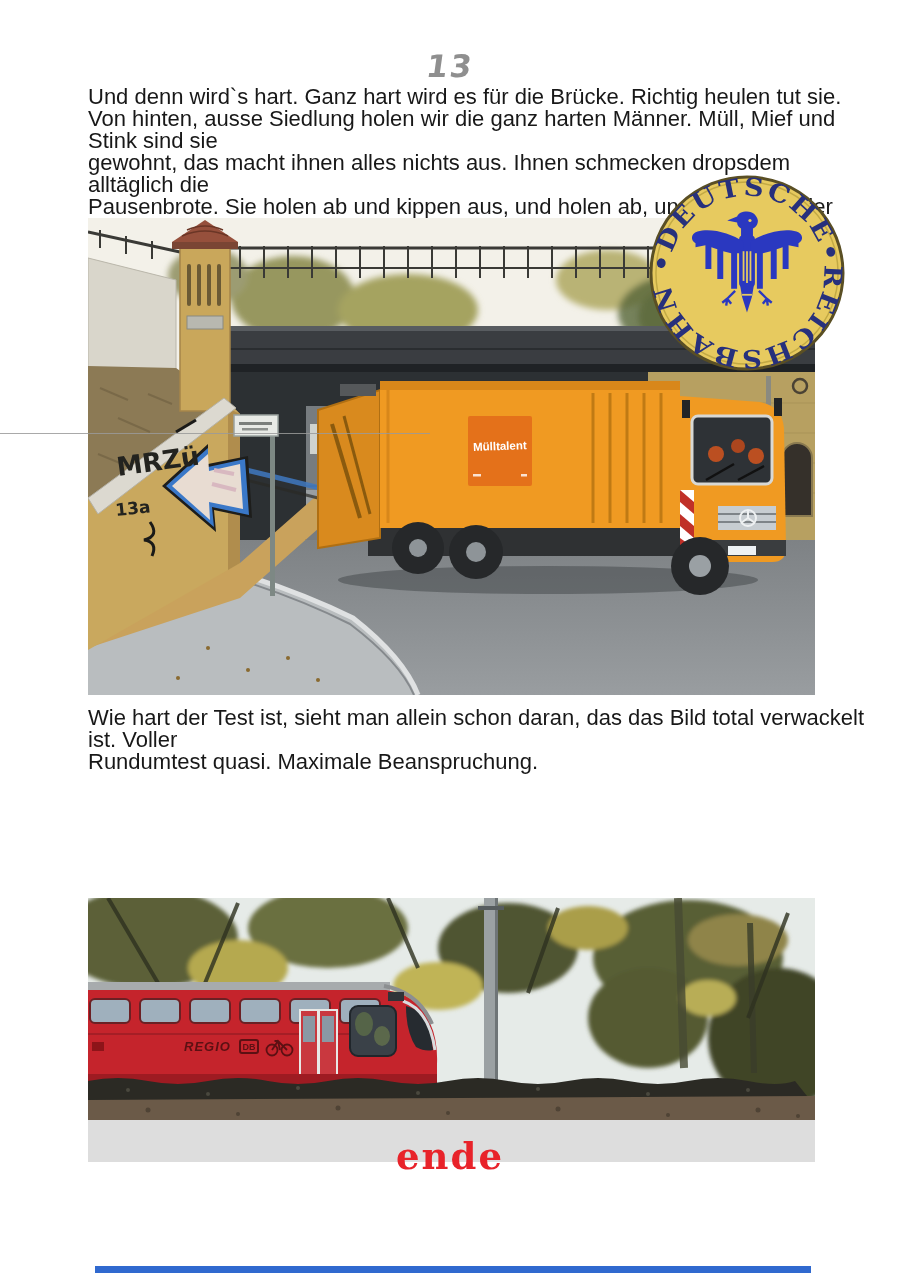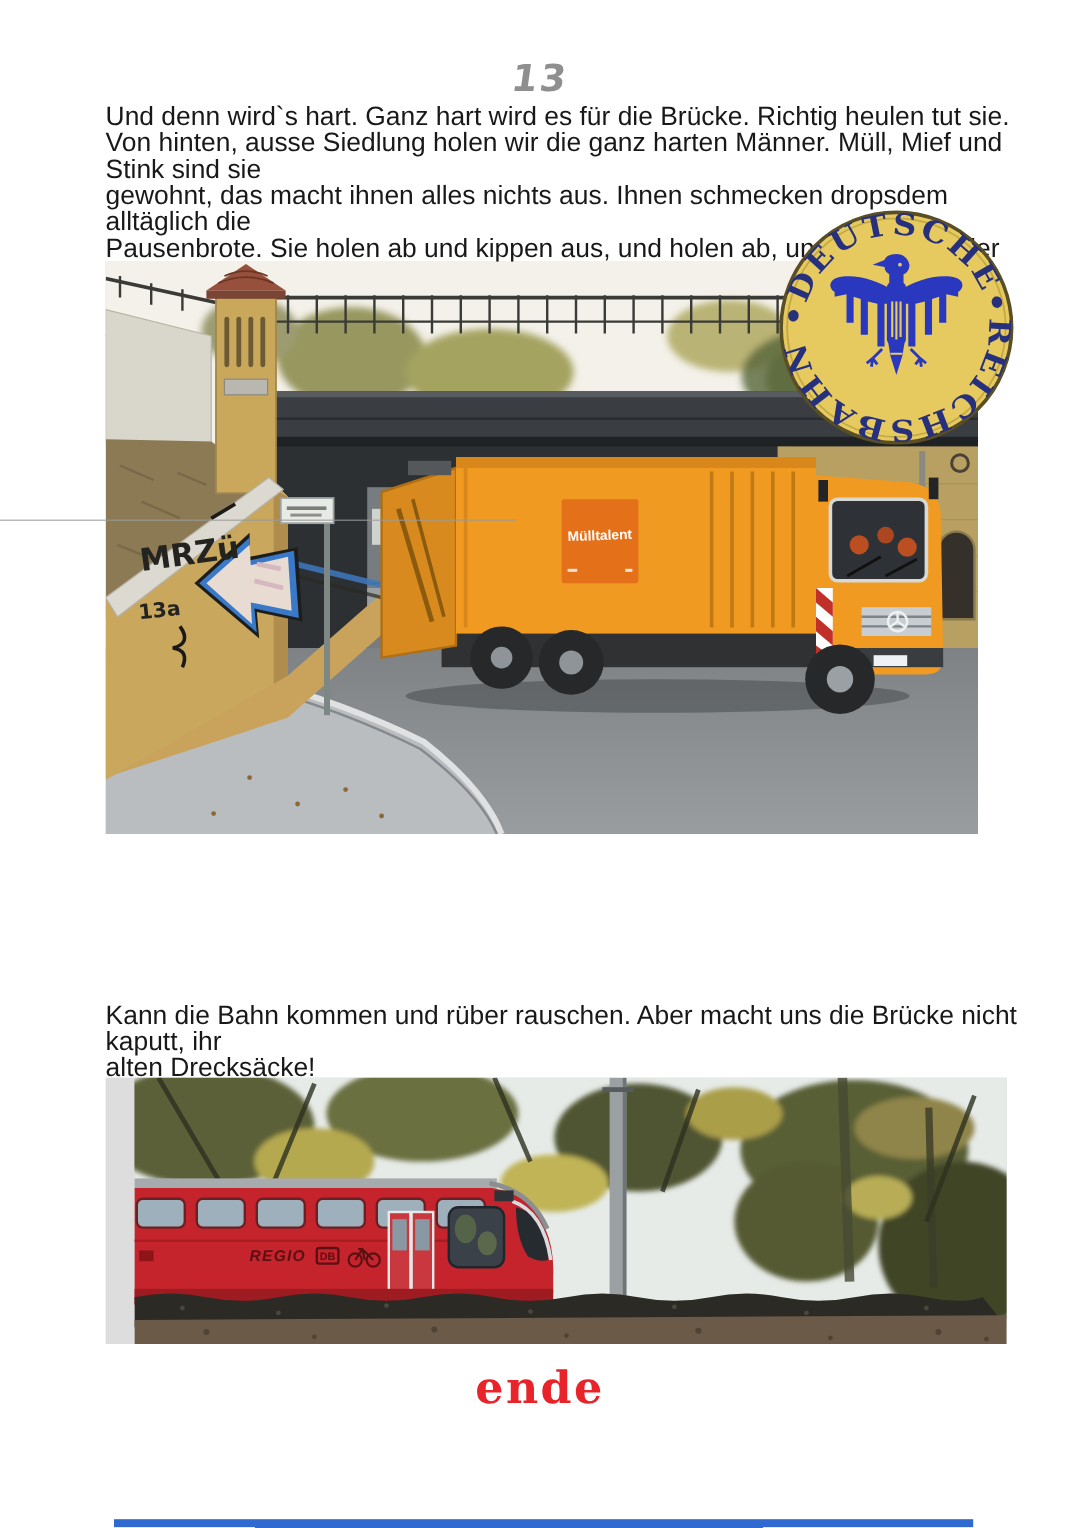--- a/index.html
+++ b/index.html
@@ -18,21 +18,21 @@
     font-size:22px; line-height:22px; white-space:pre-line; color:#181818;
   }
   .intro-text { top:86px; }
   .p1 { top:707px; }
   .p2 { top:771px; }
   .p3 { top:835px; }
   .photo {
     position:absolute; left:88px; width:727px; overflow:hidden; background:#dddddd;
   }
   .photo-bridge { top:218px; height:477px; }
-  .photo-train  { top:898px; height:222px;padding-left:24px; }
+  .photo-train  { top:898px; height:264px; }
   .logo-wrap { position:absolute; left:648px; top:174px; width:198px; height:198px; }
   .artifact-line {
     position:absolute; left:0; top:433px; width:430px; height:1px;
     background:#9a9a9a; opacity:.85;
   }
   .ende-text {
     position:absolute; top:1134px; left:0; width:100%; text-align:center;
     font-family:"DejaVu Serif", serif; font-weight:bold; font-size:37px;
     letter-spacing:2px;
   }
@@ -316,22 +316,22 @@
             <line x1="100" y1="78" x2="100" y2="110"></line>
             <line x1="103.5" y1="78" x2="103.5" y2="108"></line>
           <line x1="95" y1="122" x2="105" y2="122"></line>
         </g>
       </g>
     </svg>
   </div>
 
   <div class="artifact-line"></div>
 
-  <p class="body-text p3">Kann die Bahn kommen und rüber rauschen. Aber macht uns die Brücke nicht kaputt, ihr
-alten Drecksäcke!</p>
+  <p class="body-text p1">Wie hart der Test ist, sieht man allein schon daran, das das Bild total verwackelt ist. Voller
+Rundumtest quasi. Maximale Beanspruchung.</p>
 
   <div class="photo photo-train">
     <svg width="727" height="222" viewBox="0 0 727 222">
       <defs>
           <filter id="tblur">
             <feGaussianBlur stdDeviation="2.2"></feGaussianBlur>
           </filter>
         </defs>
       <rect x="0" y="0" width="727" height="222" fill="#e6ebe8"></rect>
       <g filter="url(#tblur)">

